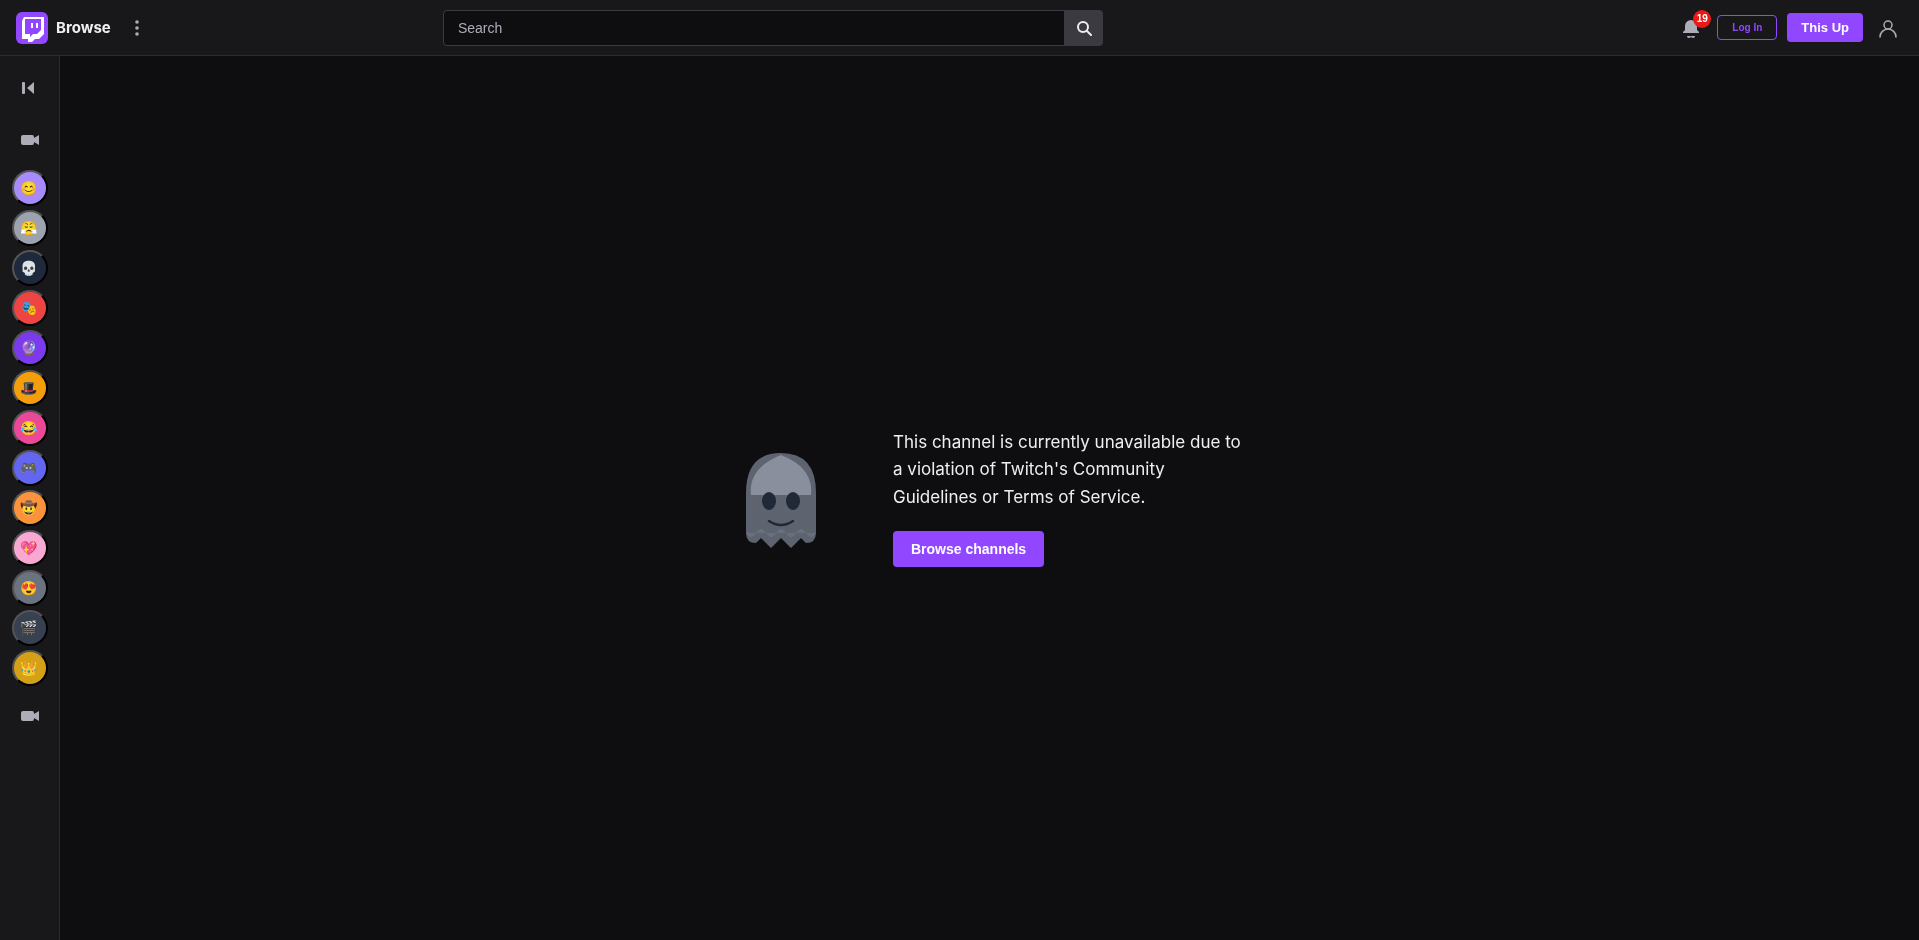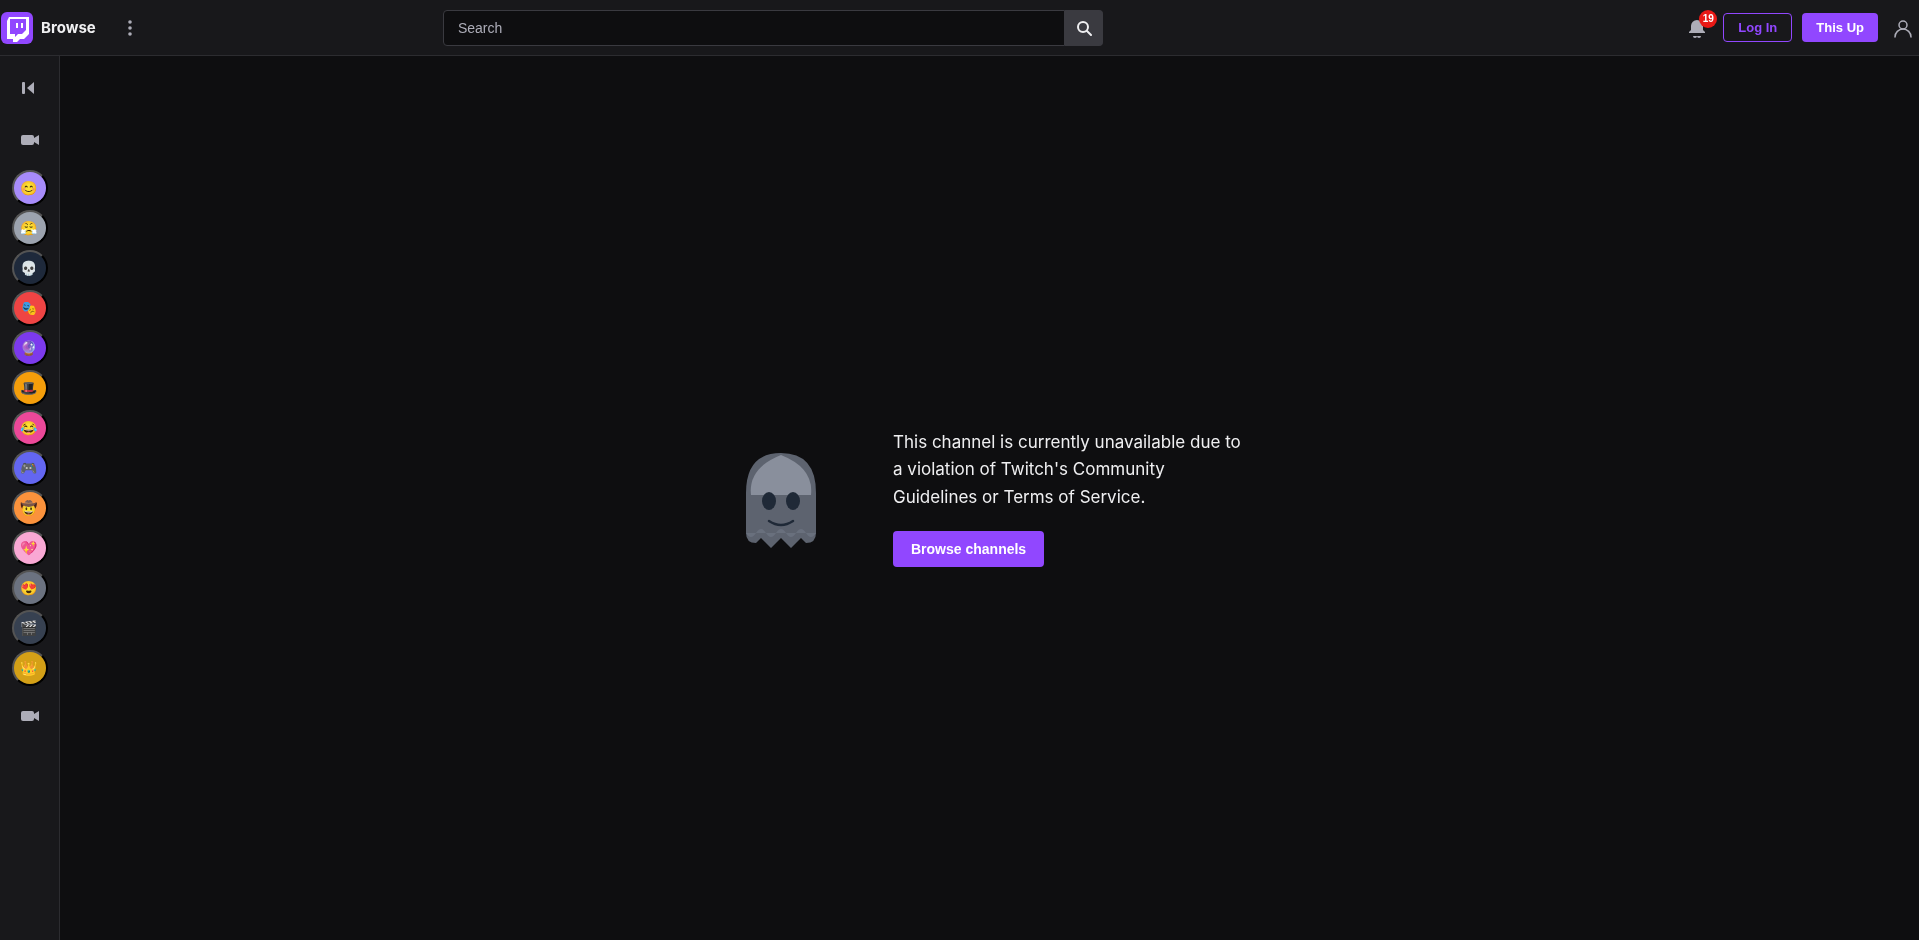--- a/index.html
+++ b/index.html
@@ -11,22 +11,22 @@
       height: 940px;
       overflow: hidden;
     }
 
     
     .topnav {
       display: flex;
       align-items: center;
       background: #18181b;
       height: 56px;
-      padding: 0 1px;
-      gap: 20px;
+      padding: 0 16px;
+      gap: 12px;
       border-bottom: 1px solid #2c2c30;
       position: relative;
       z-index: 10;
     }
     .nav-logo {
       display: flex;
       align-items: center;
       gap: 8px;
       cursor: pointer;
     }
@@ -123,21 +123,21 @@
       display: flex;
       align-items: center;
       justify-content: center;
     }
     .btn-login {
       background: none;
       border: 1.5px solid #9147ff;
       border-radius: 4px;
       color: #9147ff;
       cursor: pointer;
-      font-size: 13px;
+      font-size: 10px;
       font-weight: 700;
       padding: 6px 14px;
     }
     .btn-signup {
       background: #9147ff;
       border: none;
       border-radius: 4px;
       color: #fff;
       cursor: pointer;
       font-size: 13px;

